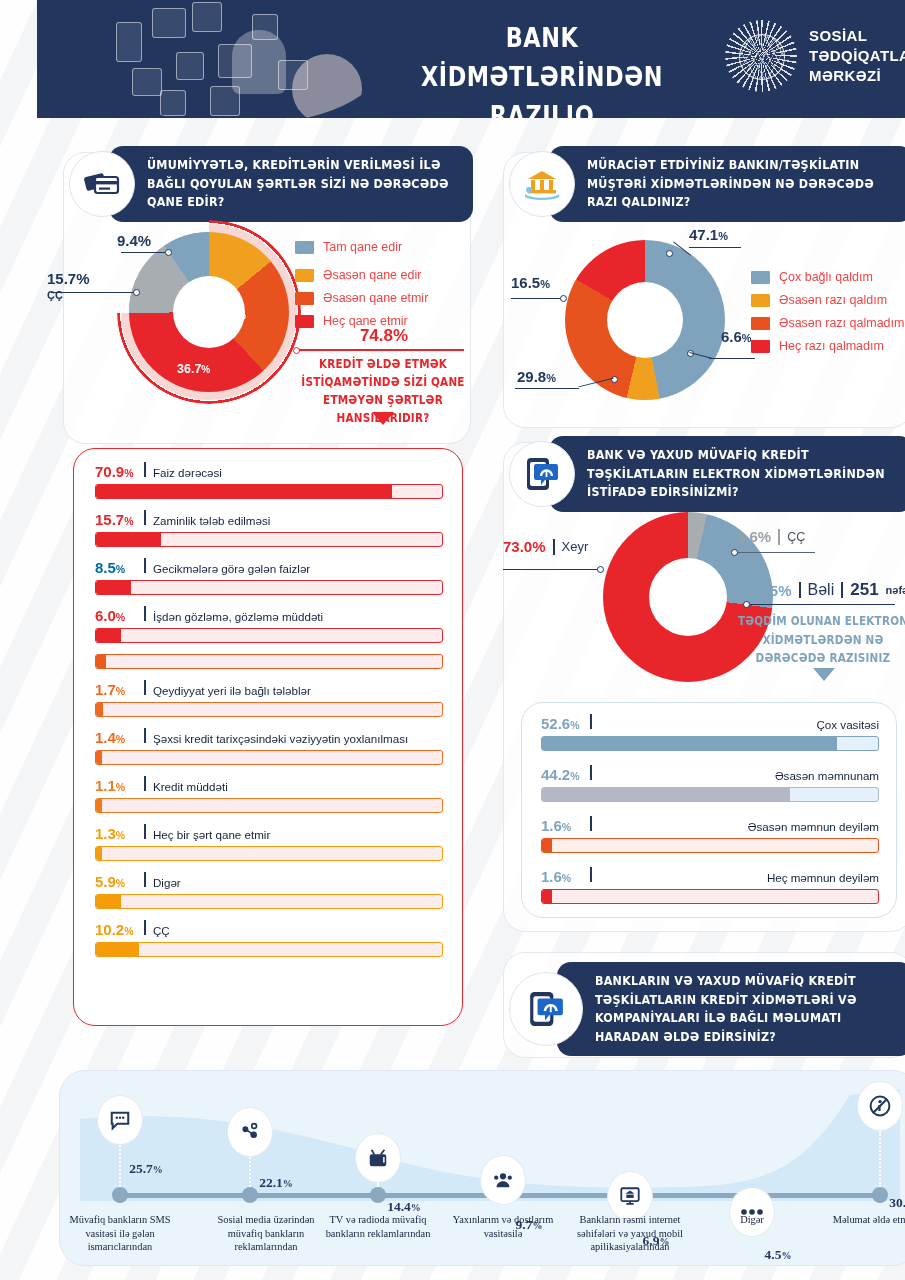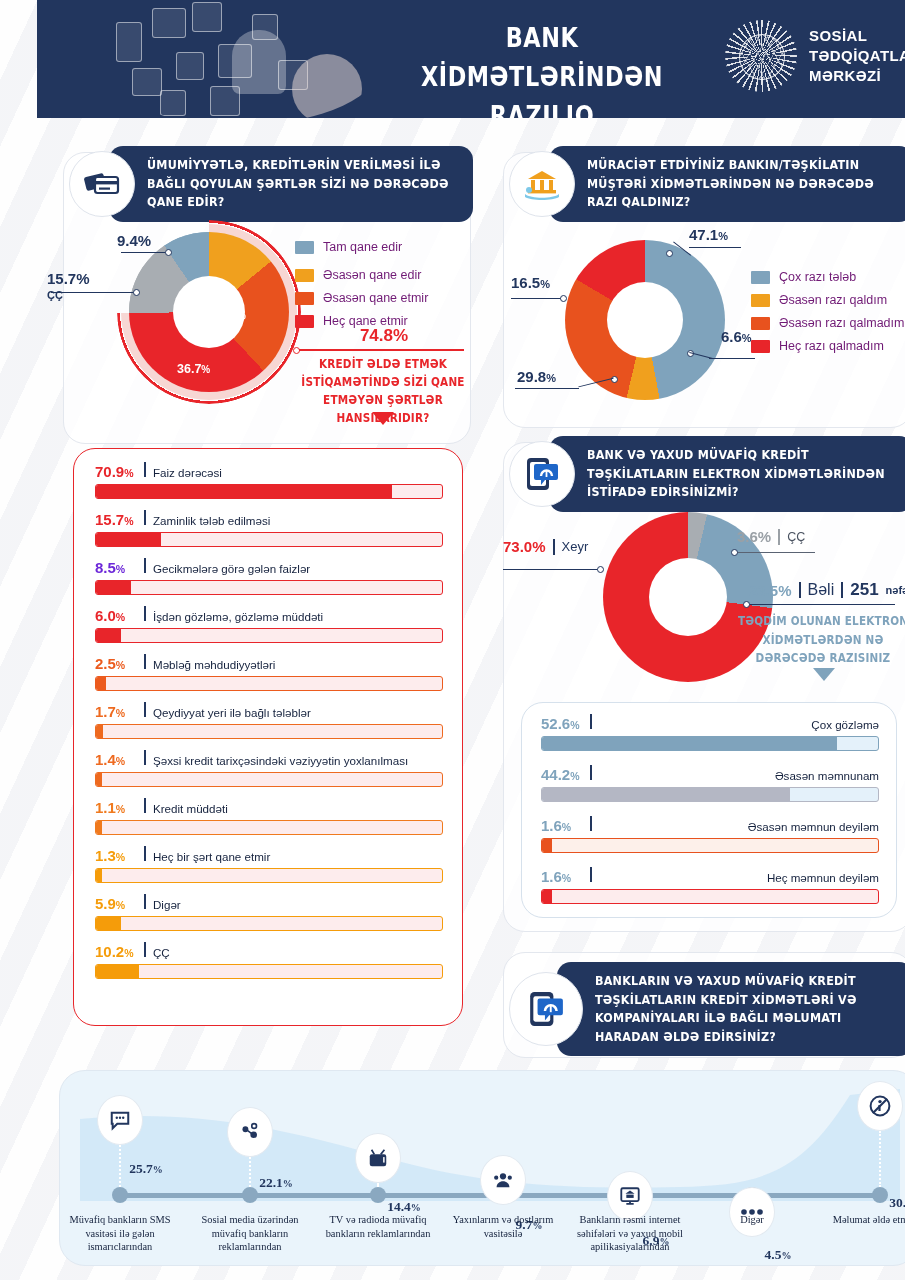--- a/index.html
+++ b/index.html
@@ -90,21 +90,21 @@
   .dlabel .pct{ font-size:15px; }
   .dlabel .sm{ font-size:11px; }
   .seg-txt{ position:absolute; color:#fff; font-weight:bold; font-size:12.5px; }
   .leader{ position:absolute; background:#22365e; height:1.4px; }
   .dot{ position:absolute; width:7px;height:7px;border-radius:50%;
         border:1.6px solid #22365e; background:#fff;}
 
   .legend{ position:absolute; }
   .legend .row{ display:flex; align-items:center; gap:9px; margin-bottom:9px;}
   .legend .sw{ width:19px;height:13px;border-radius:1px;flex:none;}
-  .legend .lb{ font-size:12.5px; color:#701a75;}
+  .legend .lb{ font-size:12.5px; color:#ef4444;}
 
   
   .barlist{ position:absolute; }
   .brow{ margin-bottom:11px; }
   .brow .top{ display:flex; align-items:baseline; gap:7px; margin-bottom:4px;}
   .brow .pc{ font-weight:bold; font-size:15px; min-width:42px;}
   .brow .pc span{ font-size:10.5px;}
   .brow .sep{ width:2px; height:15px; background:#22365e; display:inline-block;}
   .brow .nm{ font-size:11.6px; color:#14213d;}
   .brow .track{ height:15px; border-radius:3px; border:1px solid; overflow:hidden;}
@@ -301,21 +301,21 @@
   <div class="dlabel" style="left:684px;top:328px">
     <span class="pct">6.6</span><span class="sm">%</span>
   </div>
   <div class="leader" style="left:672px;top:358px;width:46px"></div>
   <div class="dot" style="left:650px;top:350px"></div>
   <div style="position:absolute;left:652px;top:355px;width:24px;height:1.4px;background:#22365e;transform:rotate(14deg)"></div>
 
   <div class="legend" style="left:714px;top:270px">
     <div class="row">
       <span class="sw" style="background:#7fa3bc"></span>
-      <span class="lb">Çox razı tələb</span>
+      <span class="lb">Çox bağlı qaldım</span>
       </div>
     <div class="row">
       <span class="sw" style="background:#f0a01e"></span>
       <span class="lb">Əsasən razı qaldım</span>
       </div>
     <div class="row">
       <span class="sw" style="background:#e8521e"></span>
       <span class="lb">Əsasən razı qalmadım</span>
       </div>
     <div class="row">
@@ -341,44 +341,39 @@
           <span class="pc" style="color:#e8252a">15.7<span>%</span></span>
           <span class="sep"></span>
           <span class="nm">Zaminlik tələb edilməsi</span>
         </div>
         <div class="track" style="border-color:#e8252a;background:#fdeced">
           <div class="fill" style="width:18.915662650602407%;background:#e8252a"></div>
         </div>
       </div>
       <div class="brow">
         <div class="top">
-          <span class="pc" style="color:#6d28d9">8.5<span>%</span></span>
+          <span class="pc" style="color:#0369a1">8.5<span>%</span></span>
           <span class="sep"></span>
           <span class="nm">Gecikmələrə görə gələn faizlər</span>
         </div>
         <div class="track" style="border-color:#e8252a;background:#fdeced">
           <div class="fill" style="width:10.240963855421686%;background:#e8252a"></div>
         </div>
       </div>
       <div class="brow">
         <div class="top">
           <span class="pc" style="color:#e8252a">6.0<span>%</span></span>
           <span class="sep"></span>
           <span class="nm">İşdən gözləmə, gözləmə müddəti</span>
         </div>
         <div class="track" style="border-color:#e8252a;background:#fdeced">
           <div class="fill" style="width:7.228915662650602%;background:#e8252a"></div>
         </div>
       </div>
       <div class="brow">
-        <div class="top">
-          <span class="pc" style="color:#ec5b1e">2.5<span>%</span></span>
-          <span class="sep"></span>
-          <span class="nm">Məbləğ məhdudiyyətləri</span>
-        </div>
         <div class="track" style="border-color:#ec5b1e;background:#fdeced">
           <div class="fill" style="width:3.0120481927710845%;background:#ec5b1e"></div>
         </div>
       </div>
       <div class="brow">
         <div class="top">
           <span class="pc" style="color:#ee6a20">1.7<span>%</span></span>
           <span class="sep"></span>
           <span class="nm">Qeydiyyat yeri ilə bağlı tələblər</span>
         </div>
@@ -493,21 +488,21 @@
      font-weight:bold;font-size:11.6px;line-height:1.6;letter-spacing:.2px;
      font-family:'DejaVu Sans Condensed','Liberation Sans',sans-serif">TƏQDİM OLUNAN ELEKTRON XİDMƏTLƏRDƏN NƏ DƏRƏCƏDƏ RAZISINIZ</div>
   <div class="arrowdown" style="left:776px;top:668px;border-top:13px solid #7fa3bc"></div>
 
   <div class="panel" style="left:484px;top:702px;width:376px;height:216px;border:1.4px solid #d6e1ec"></div>
   <div class="barlist" id="barlist-right" style="left:504px;top:714px;width:338px">
       <div class="brow" style="margin-bottom: 14px;">
         <div class="top" style="justify-content:flex-start">
           <span class="pc" style="color:#7fa3bc">52.6<span>%</span></span>
           <span class="sep"></span>
-          <span class="nm" style="margin-left:auto">Çox gözləmə</span>
+          <span class="nm" style="margin-left:auto">Çox vasitəsi</span>
         </div>
         <div class="track" style="border-color:#7fa3bc;background:#e4f1fa">
           <div class="fill" style="width:87.66666666666667%;background:#7fa3bc"></div>
         </div>
       </div>
       <div class="brow" style="margin-bottom: 14px;">
         <div class="top" style="justify-content:flex-start">
           <span class="pc" style="color:#7fa3bc">44.2<span>%</span></span>
           <span class="sep"></span>
           <span class="nm" style="margin-left:auto">Əsasən məmnunam</span>
@@ -573,21 +568,21 @@
       <div class="tdots" style="left: 190px; top: 86px; height: 30px;"></div>
       <div class="tbubble" style="left: 190px; top: 36px;">
         <svg width="22" height="22" viewBox="0 0 24 24">
           <circle cx="7" cy="9" r="3.2" fill="#22365e"></circle>
           <circle cx="16" cy="15" r="3.6" fill="#22365e"></circle>
           <circle cx="16.5" cy="5.5" r="2.6" fill="none" stroke="#22365e" stroke-width="1.8"></circle>
           <path d="M9.5 10.5 L13.5 13.5" stroke="#22365e" stroke-width="1.6"></path>
         </svg>
       </div>
       <div class="tpct" style="left: 216px; top: 104px;">22.1<span>%</span></div>
-      <div class="tlabel" style="left: 190px;">Sosial media üzərindən müvafiq bankların reklamlarından</div>
+      <div class="tlabel" style="left: 206px;">Sosial media üzərindən müvafiq bankların reklamlarından</div>
       <div class="tnode" style="left: 318px;"></div>
       <div class="tdots" style="left: 318px; top: 112px; height: 4px;"></div>
       <div class="tbubble" style="left: 318px; top: 62px;">
         <svg width="22" height="22" viewBox="0 0 24 24">
           <rect x="3" y="8" width="18" height="13" rx="2.4" fill="#22365e"></rect>
           <path d="M8 8 L5 3 M15 8 L19 3" stroke="#22365e" stroke-width="1.9"></path>
           <rect x="17.6" y="11" width="1.6" height="6" fill="#fff"></rect>
         </svg>
       </div>
       <div class="tpct" style="left: 344px; top: 128px;">14.4<span>%</span></div>

